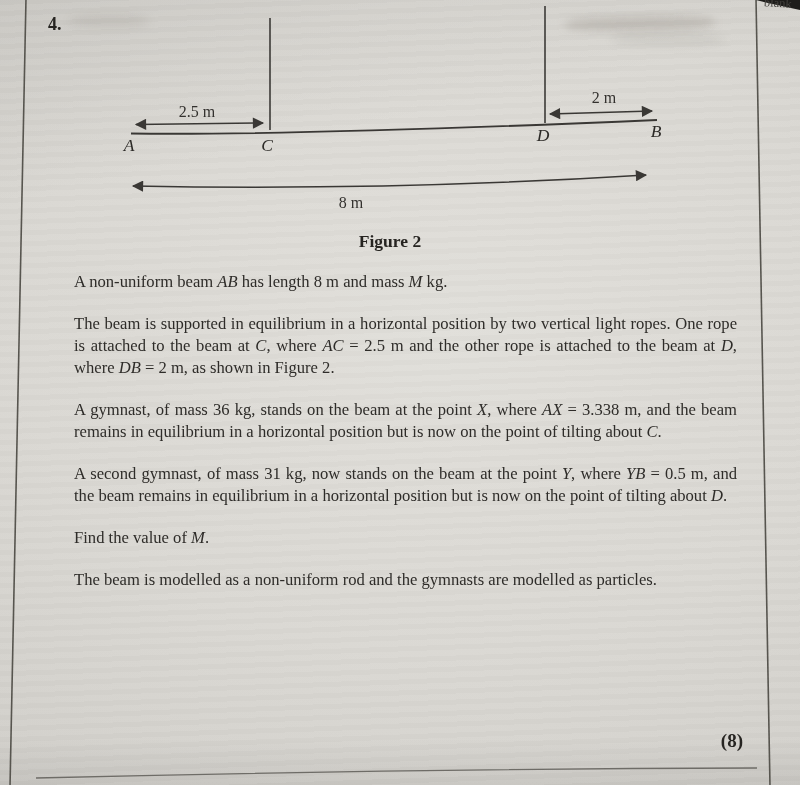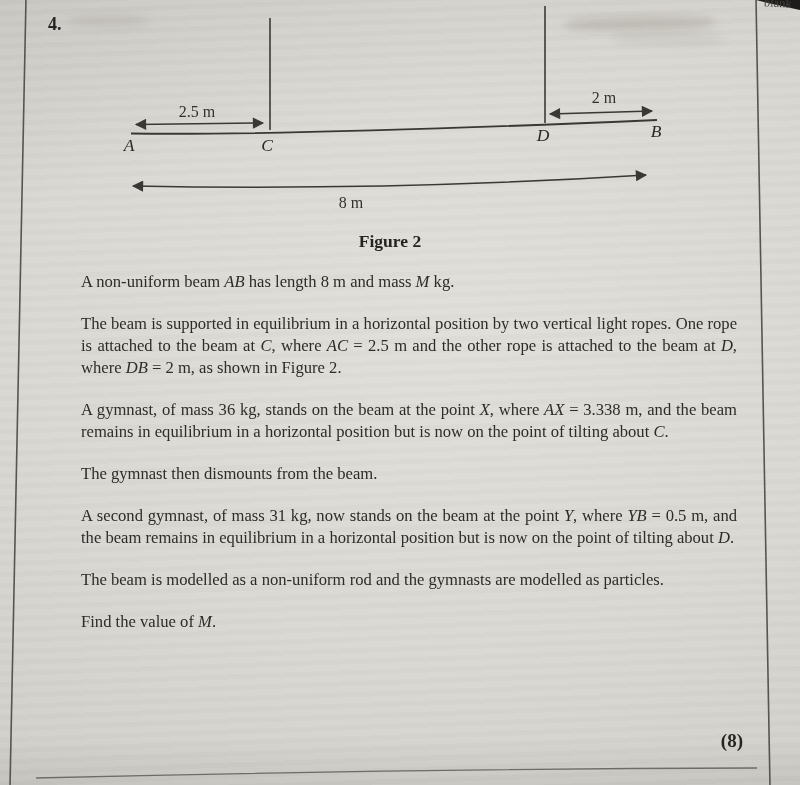--- a/index.html
+++ b/index.html
@@ -24,21 +24,21 @@
   }
   .margin-note{
     position:absolute;right:8px;top:-4px;
     font-size:12.5px;color:#45433f;transform:rotate(3deg);
   }
   .body-text{
     position:absolute;left:69px;top:271px;width:668px;
     font-size:16.6px;line-height:22px;
     text-align:justify;
   }
-  .body-text p{margin:0 0 20px 12px;}
+  .body-text p{margin:0 0 20px 5px;}
   .var{font-style:italic;}
   .marks{
     position:absolute;right:57px;top:730px;
     font-weight:bold;font-size:19px;color:#262421;
   }
   .smudge{position:absolute;pointer-events:none;border-radius:40%;filter:blur(4px);}
   .smudge.s1{left:565px;top:16px;width:150px;height:15px;background:rgba(112,106,96,0.22);transform:rotate(-1deg);}
   .smudge.s2{left:70px;top:15px;width:78px;height:12px;background:rgba(112,106,96,0.12);}
   .smudge.s3{left:612px;top:34px;width:112px;height:11px;background:rgba(112,106,96,0.10);}
   .fig-dim{font-size:16px;fill:#33312e;}
@@ -92,21 +92,20 @@
     <text class="fig-point" x="543" y="141" text-anchor="middle">D</text>
     <text class="fig-point" x="656" y="137" text-anchor="middle">B</text>
 
     <text class="fig-caption" x="390" y="247" text-anchor="middle">Figure 2</text>
   </svg>
 
   <div class="body-text">
     <p><span>A non-uniform beam </span><span class="var">AB</span><span> has length 8 m and mass </span><span class="var">M</span><span> kg.</span></p>
     <p><span>The beam is supported in equilibrium in a horizontal position by two vertical light ropes. One rope is attached to the beam at </span><span class="var">C</span><span>, where </span><span class="var">AC</span><span> = 2.5 m and the other rope is attached to the beam at </span><span class="var">D</span><span>, where </span><span class="var">DB</span><span> = 2 m, as shown in Figure 2.</span></p>
     <p><span>A gymnast, of mass 36 kg, stands on the beam at the point </span><span class="var">X</span><span>, where </span><span class="var">AX</span><span> = 3.338 m, and the beam remains in equilibrium in a horizontal position but is now on the point of tilting about </span><span class="var">C</span><span>.</span></p>
-    <p><span>The gymnast then dismounts from the beam.</span></p>
     <p><span>A second gymnast, of mass 31 kg, now stands on the beam at the point </span><span class="var">Y</span><span>, where </span><span class="var">YB</span><span> = 0.5 m, and the beam remains in equilibrium in a horizontal position but is now on the point of tilting about </span><span class="var">D</span><span>.</span></p>
+    <p><span>Find the value of </span><span class="var">M</span><span>.</span></p>
     <p><span>The beam is modelled as a non-uniform rod and the gymnasts are modelled as particles.</span></p>
-    <p><span>Find the value of </span><span class="var">M</span><span>.</span></p>
   </div>
 
   <div class="marks">(8)</div>
 
 </div>
 
 </body></html>

